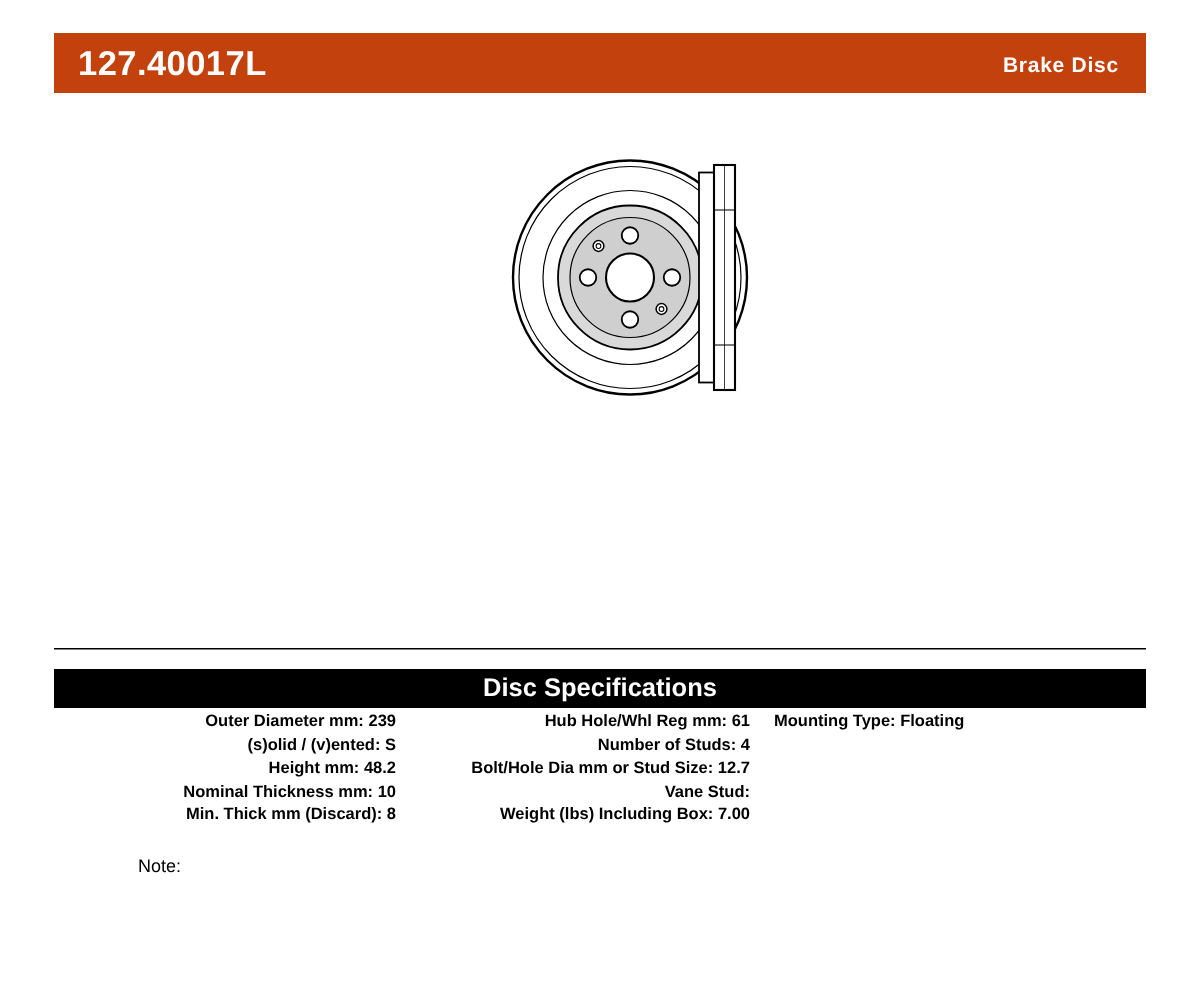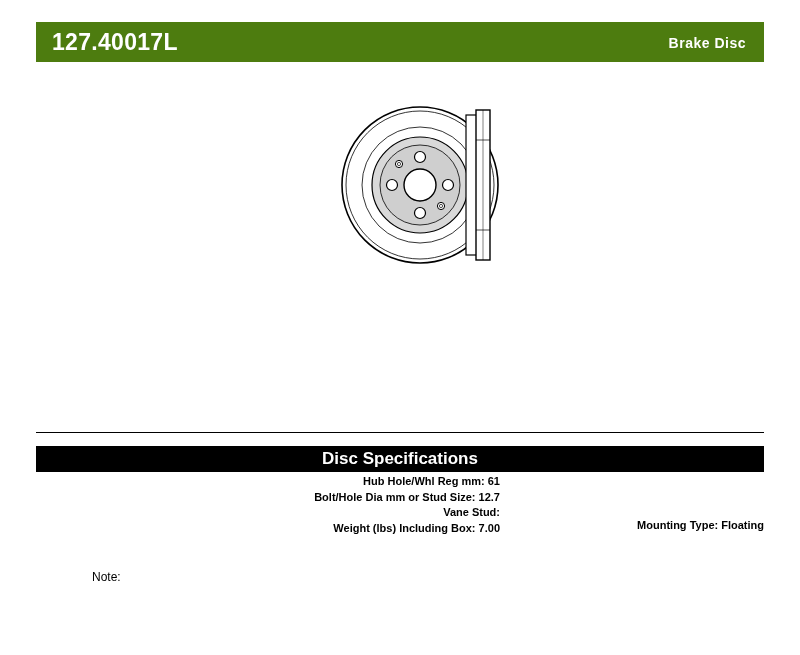--- a/index.html
+++ b/index.html
@@ -24,21 +24,21 @@
     height: 655px;
   }
 
   
   .header-bar {
     position: absolute;
     left: 36px;
     top: 22px;
     width: 728px;
     height: 40px;
-    background: #4d7c0f;
+    background: #c2410c;
     color: #ffffff;
   }
   .header-part {
     position: absolute;
     left: 16px;
     top: 7px;
     font-size: 23px;
     font-weight: bold;
     letter-spacing: 0.3px;
     line-height: 26px;
@@ -107,22 +107,21 @@
     text-align: right;
   }
   .col-mid {
     left: 236px;
     width: 228px;
     text-align: right;
   }
   .col-right {
     left: 480px;
     width: 248px;
-    text-align: right;
-    margin-top: 44px;
+    text-align: left;
   }
   .col div {
     white-space: nowrap;
   }
 
   .note {
     position: absolute;
     left: 92px;
     top: 570px;
     font-size: 12px;
@@ -188,22 +187,30 @@
     </svg>
   </div>
 
   <div class="sep-line"></div>
 
   <div class="spec-title-bar">
     <span>Disc Specifications</span>
   </div>
 
   <div class="spec-cols">
+    <div class="col col-left">
+      <div>Outer Diameter mm: 239</div>
+      <div>(s)olid / (v)ented: S</div>
+      <div>Height mm: 48.2</div>
+      <div>Nominal Thickness mm: 10</div>
+      <div>Min. Thick mm (Discard): 8</div>
+    </div>
     <div class="col col-mid">
       <div>Hub Hole/Whl Reg mm: 61</div>
+      <div>Number of Studs: 4</div>
       <div>Bolt/Hole Dia mm or Stud Size: 12.7</div>
       <div>Vane Stud:</div>
       <div>Weight (lbs) Including Box: 7.00</div>
     </div>
     <div class="col col-right">
       <div>Mounting Type: Floating</div>
     </div>
   </div>
 
   <div class="note">Note:</div>

